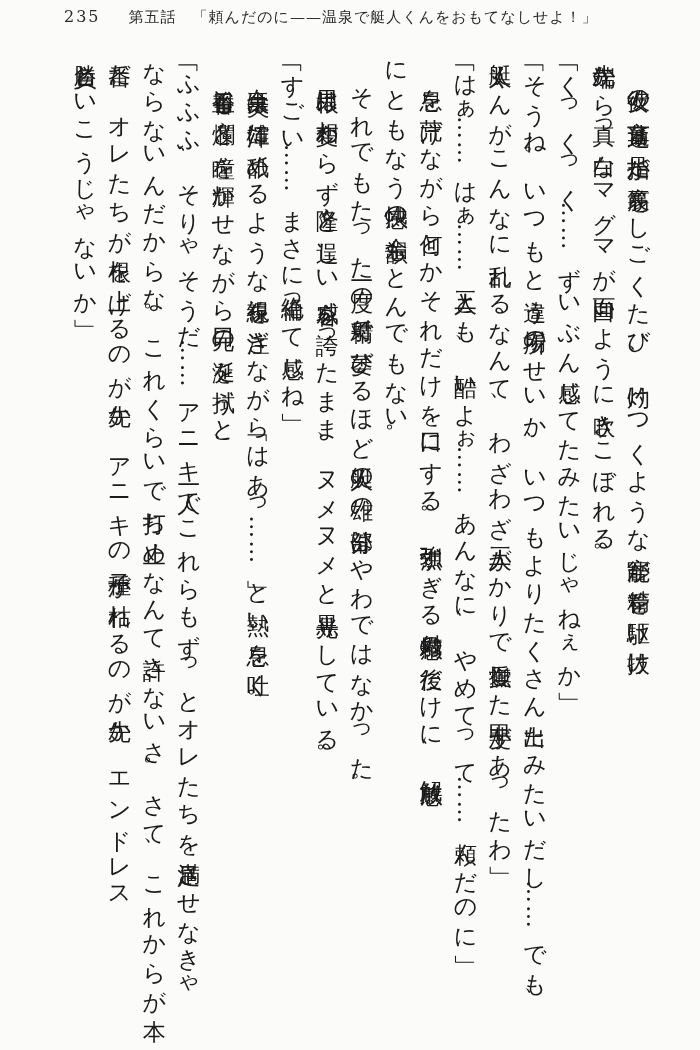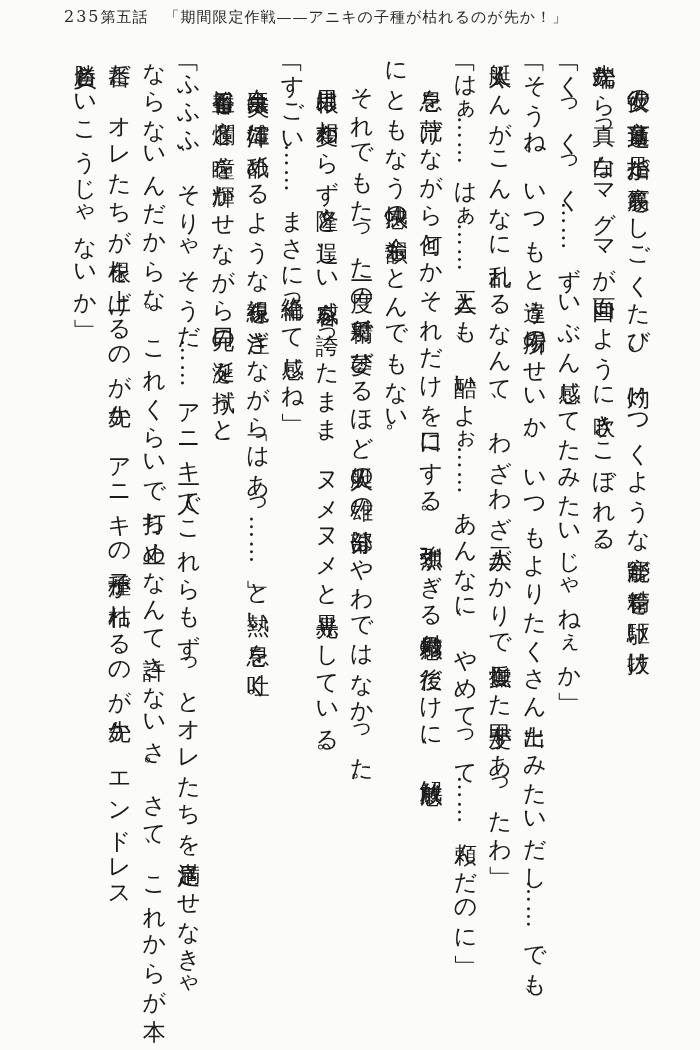--- a/index.html
+++ b/index.html
@@ -13,20 +13,21 @@
     background: #fbfbfa;
     overflow: hidden;
     font-family: "DejaVu Serif", "Liberation Serif", serif;
   }
   .running-head {
     position: absolute;
     top: 7px;
     left: 64px;
     display: flex;
     align-items: baseline;
+    gap: 28px;
     color: #2a2a2a;
     font-size: 15px;
     letter-spacing: 1px;
     white-space: nowrap;
   }
   .running-head .pagenum {
     font-size: 16px;
     letter-spacing: 2px;
   }
   .body-text {
@@ -49,21 +50,21 @@
   .indent-dialogue  { text-indent: 11px; }
   .indent-none      { text-indent: 0; }
 </style>
 </head>
 <body>
 
 <div class="page" style="background: rgb(251, 251, 250);">
 
   <div class="running-head">
     <span class="pagenum">235</span>
-    <span class="chapter">第五話　「期間限定作戦——アニキの子種が枯れるのが先か！」</span>
+    <span class="chapter">第五話　「頼んだのに——温泉で艇人くんをおもてなしせよ！」</span>
   </div>
 
   <div class="body-text" style="color: rgb(27, 27, 27);">
 
   <p class="tline indent-paragraph">彼女の言葉通り足指が裏筋をしごくたび、灼けつくような官能が精管を駆け抜け、</p>
       <p class="tline indent-none">先端から真っ白なマグマが面白いように吹きこぼれる。</p>
       <p class="tline indent-dialogue">「くっくっく……ずいぶん感じてたみたいじゃねぇか」</p>
       <p class="tline indent-dialogue">「そうね。いつもと違う場所のせいか、いつもよりたくさん出たみたいだし……でも、</p>
       <p class="tline indent-none">艇人くんがこんなに乱れるなんて、わざわざ三人がかりで愛撫した甲斐があったわ」</p>
       <p class="tline indent-dialogue">「はぁ……はぁ……三人とも、酷いよぉ……あんなに、やめてって……頼んだのに」</p>

